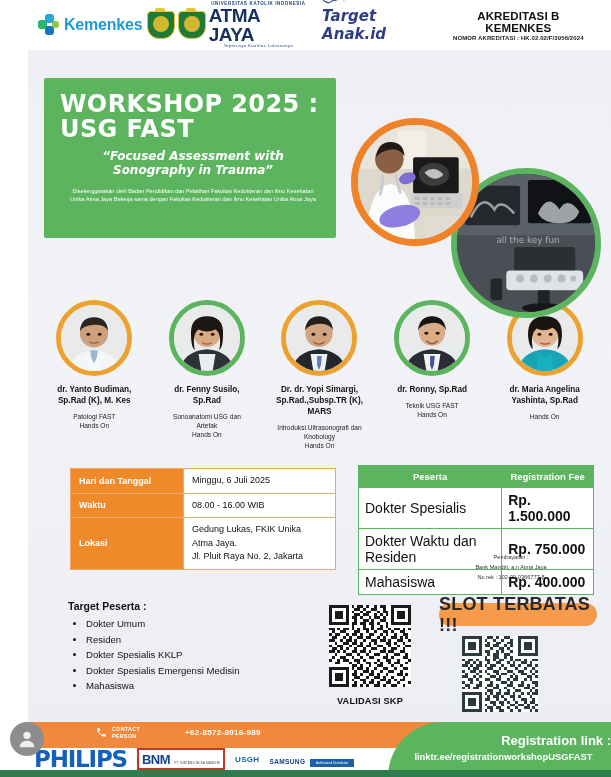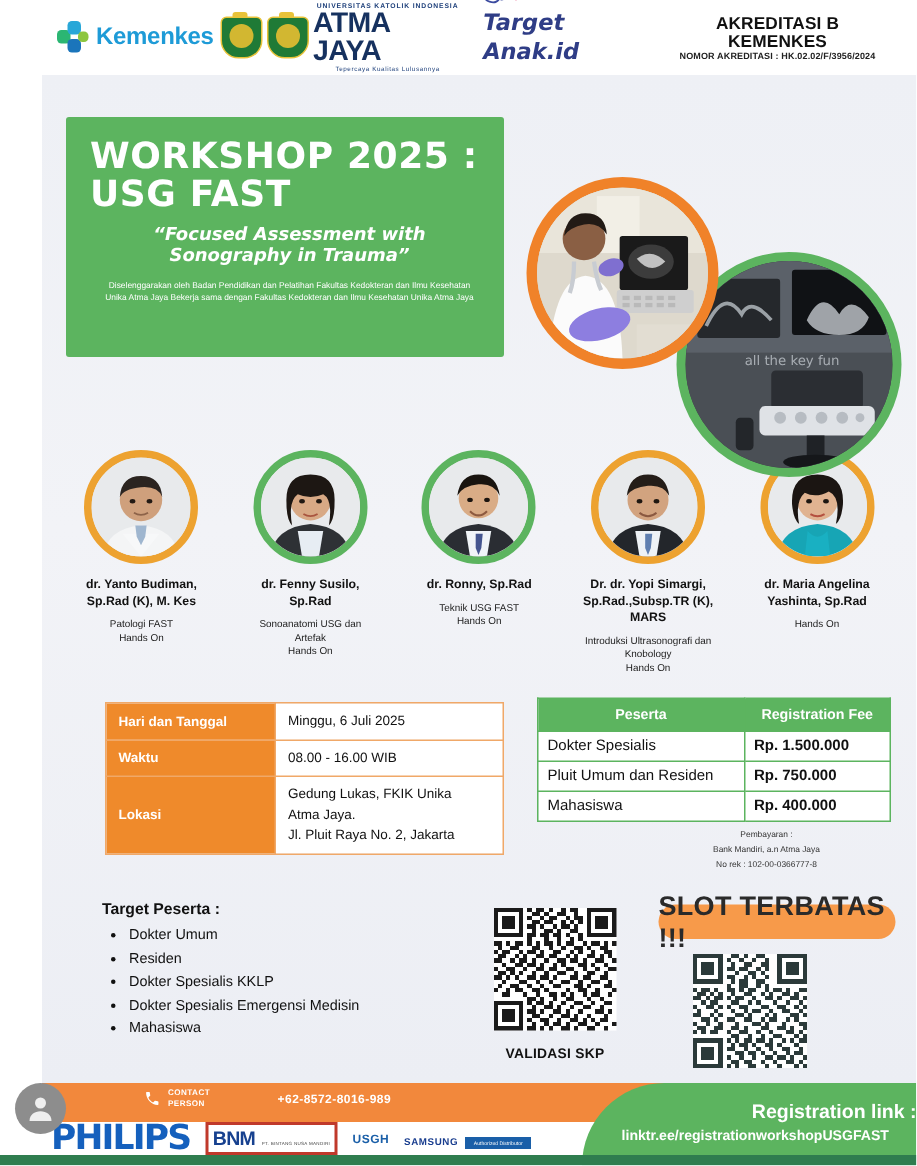--- a/index.html
+++ b/index.html
@@ -79,21 +79,21 @@
   
   .info-table{position:absolute;left:42px;top:418px;width:266px;border:1px solid #f0a868;
      border-collapse:collapse;}
   .info-table td{border:1px solid #f0a868;font-size:9px;padding:5px 8px;background:#fff;color:#111;}
   .info-table td.k{background:#ef8a2b;color:#fff;font-weight:bold;width:96px;}
   .info-table td.v{line-height:1.5;}
 
   .fee-table{position:absolute;left:330px;top:415px;width:236px;border-collapse:collapse;}
   .fee-table th{background:#5cb45f;color:#fff;font-size:9.5px;font-weight:bold;padding:5px 6px;
      border:1px solid #5cb45f;}
-  .fee-table td{border:1px solid #5cb45f;background:#fff;font-size:10px;padding:4px 6px;color:#111;}
+  .fee-table td{border:1px solid #5cb45f;background:#fff;font-size:14px;padding:4px 6px;color:#111;}
   .fee-table td.fee{font-weight:bold;}
   .paynote{position:absolute;left:400px;top:503px;width:166px;text-align:center;
      font-size:5.6px;line-height:1.75;color:#333;}
 
   
   .target{position:absolute;left:40px;top:550px;width:250px;}
   .target h3{margin:0;font-size:10.5px;font-weight:bold;color:#111;}
   .target ul{margin:4px 0 0 0;padding-left:18px;}
   .target li{font-size:9.6px;color:#111;line-height:1.62;}
 
@@ -286,20 +286,38 @@
             <path d="M18 32 q-1 -20 17 -20 q18 0 17 20 q0 12 -4 16 q3 -18 -4 -22 q-9 4 -18 0 q-7 5 -4 22 q-4 -4 -4 -16z" fill="#1d1713"></path>
             <ellipse cx="29" cy="31" rx="2" ry="1.6" fill="#201812"></ellipse>
             <ellipse cx="41" cy="31" rx="2" ry="1.6" fill="#201812"></ellipse>
             <path d="M30 40 q5 3 10 0" stroke="#a9553f" stroke-width="1.3" fill="none"></path>
           </svg>
         </div>
         <div class="nm">dr. Fenny Susilo,<br>Sp.Rad</div>
         <div class="role">Sonoanatomi USG dan<br>Artefak<br>Hands On</div>
       </div>
 
+      <div class="spk">
+        <div class="ring" style="border-color: rgb(237, 162, 48);">
+          <svg class="face" viewBox="0 0 70 70">
+            <rect width="70" height="70" fill="#e8eaec"></rect>
+            <path d="M6 70 q4 -21 29 -23 q25 2 29 23z" fill="#23262b"></path>
+            <path d="M26 52 h18 l-3 18 h-12z" fill="#eef2f6"></path>
+            <path d="M33 54 h5 l-1 10 l-2 5 l-2 -5z" fill="#5f7fb0"></path>
+            <circle cx="35" cy="30" r="14.5" fill="#d2a37f"></circle>
+            <path d="M20 27 q2 -15 15 -15 q13 0 15 15 q-4 -8 -15 -7 q-11 1 -15 7z" fill="#241d18"></path>
+            <ellipse cx="29" cy="31" rx="2" ry="1.6" fill="#1f1711"></ellipse>
+            <ellipse cx="41" cy="31" rx="2" ry="1.6" fill="#1f1711"></ellipse>
+            <path d="M29 39 q6 5 12 0" stroke="#8a5840" stroke-width="1.4" fill="none"></path>
+          </svg>
+        </div>
+        <div class="nm">Dr. dr. Yopi Simargi,<br>Sp.Rad.,Subsp.TR (K),<br>MARS</div>
+        <div class="role">Introduksi Ultrasonografi dan<br>Knobology<br>Hands On</div>
+      </div>
+
       <div class="spk green">
         <div class="ring" style="border-color: rgb(92, 180, 95);">
           <svg class="face" viewBox="0 0 70 70">
             <rect width="70" height="70" fill="#e8eaec"></rect>
             <path d="M6 70 q4 -21 29 -23 q25 2 29 23z" fill="#2a2d33"></path>
             <path d="M26 52 h18 l-3 18 h-12z" fill="#f0f4f8"></path>
             <path d="M33 54 h5 l-1 10 l-2 5 l-2 -5z" fill="#44558f"></path>
             <circle cx="35" cy="29" r="14" fill="#d9ac86"></circle>
             <path d="M20 27 q2 -15 15 -15 q13 0 15 15 q-4 -9 -15 -8 q-11 1 -15 8z" fill="#19140f"></path>
             <ellipse cx="29" cy="30" rx="2" ry="1.5" fill="#1b140f"></ellipse>
@@ -308,38 +326,20 @@
           </svg>
         </div>
         <div class="nm">dr. Ronny, Sp.Rad</div>
         <div class="role">Teknik USG FAST<br>Hands On</div>
       </div>
 
       <div class="spk">
         <div class="ring" style="border-color: rgb(237, 162, 48);">
           <svg class="face" viewBox="0 0 70 70">
             <rect width="70" height="70" fill="#e8eaec"></rect>
-            <path d="M6 70 q4 -21 29 -23 q25 2 29 23z" fill="#23262b"></path>
-            <path d="M26 52 h18 l-3 18 h-12z" fill="#eef2f6"></path>
-            <path d="M33 54 h5 l-1 10 l-2 5 l-2 -5z" fill="#5f7fb0"></path>
-            <circle cx="35" cy="30" r="14.5" fill="#d2a37f"></circle>
-            <path d="M20 27 q2 -15 15 -15 q13 0 15 15 q-4 -8 -15 -7 q-11 1 -15 7z" fill="#241d18"></path>
-            <ellipse cx="29" cy="31" rx="2" ry="1.6" fill="#1f1711"></ellipse>
-            <ellipse cx="41" cy="31" rx="2" ry="1.6" fill="#1f1711"></ellipse>
-            <path d="M29 39 q6 5 12 0" stroke="#8a5840" stroke-width="1.4" fill="none"></path>
-          </svg>
-        </div>
-        <div class="nm">Dr. dr. Yopi Simargi,<br>Sp.Rad.,Subsp.TR (K),<br>MARS</div>
-        <div class="role">Introduksi Ultrasonografi dan<br>Knobology<br>Hands On</div>
-      </div>
-
-      <div class="spk">
-        <div class="ring" style="border-color: rgb(237, 162, 48);">
-          <svg class="face" viewBox="0 0 70 70">
-            <rect width="70" height="70" fill="#e8eaec"></rect>
             <path d="M6 70 q4 -21 29 -23 q25 2 29 23z" fill="#17a5b5"></path>
             <path d="M28 52 q7 8 14 0 l2 18 h-18z" fill="#19b0c2"></path>
             <circle cx="35" cy="30" r="14.5" fill="#e0b391"></circle>
             <path d="M17 33 q-1 -21 18 -21 q19 0 18 21 q-1 11 -5 14 q4 -19 -5 -23 q-9 5 -17 1 q-7 6 -4 22 q-4 -3 -5 -14z" fill="#1b1512"></path>
             <ellipse cx="29" cy="31" rx="2" ry="1.6" fill="#1d1611"></ellipse>
             <ellipse cx="41" cy="31" rx="2" ry="1.6" fill="#1d1611"></ellipse>
             <path d="M30 40 q5 3 10 0" stroke="#b4503f" stroke-width="1.4" fill="none"></path>
           </svg>
         </div>
         <div class="nm">dr. Maria Angelina<br>Yashinta, Sp.Rad</div>
@@ -370,21 +370,21 @@
           <th>Peserta</th>
           <th>Registration Fee</th>
         </tr>
       </thead>
       <tbody>
         <tr>
           <td>Dokter Spesialis</td>
           <td class="fee">Rp. 1.500.000</td>
         </tr>
         <tr>
-          <td>Pluit Umum dan Residen</td>
+          <td>Dokter Waktu dan Residen</td>
           <td class="fee">Rp. 750.000</td>
         </tr>
         <tr>
           <td>Mahasiswa</td>
           <td class="fee">Rp. 400.000</td>
         </tr>
       </tbody>
     </table>
 
     <div class="paynote">Pembayaran :<br>Bank Mandiri, a.n Atma Jaya<br>No rek : 102-00-0366777-8</div>

